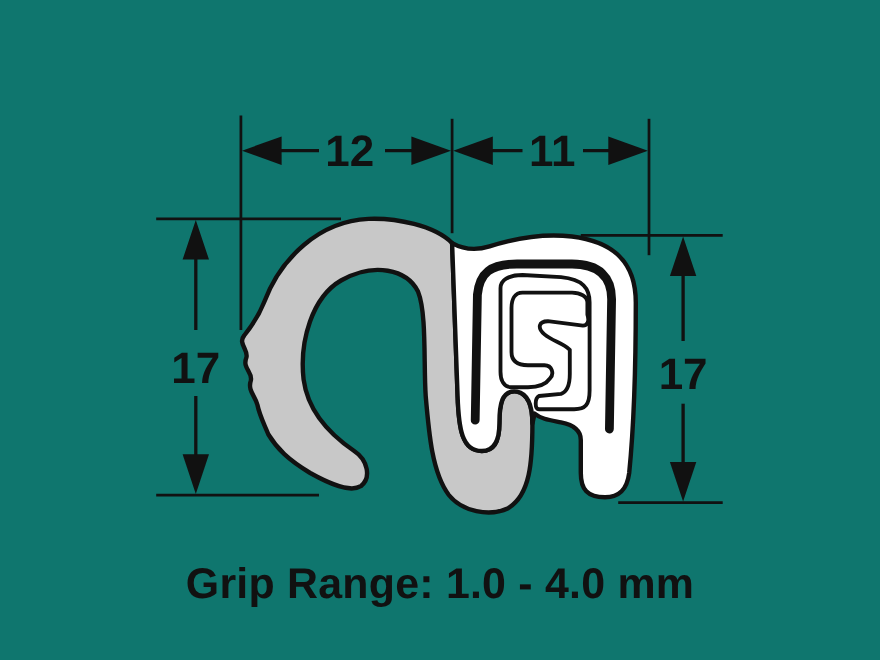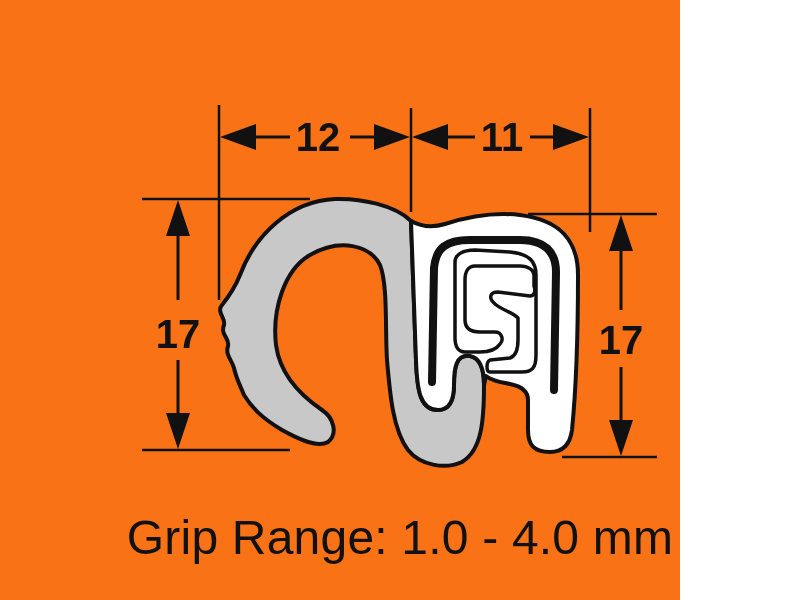--- a/index.html
+++ b/index.html
@@ -2,23 +2,23 @@
 <html><head>
   <meta charset="utf-8">
   <style>
     html, body {
       margin: 0;
       padding: 0;
       background: #ffffff;
     }
     .canvas {
       position: relative;
-      width: 680px;
+      width: 800px;
       height: 600px;
-      background: #f97316;
+      background: #0f766e;
       overflow: hidden;
     }
     svg.diagram {
       position: absolute;
       left: 0;
       top: 0;
       width: 800px;
       height: 600px;
     }
     .dim-text {
@@ -27,22 +27,22 @@
       font-size: 40px;
       fill: #111111;
     }
     .caption {
       position: absolute;
       left: 0;
       top: 510px;
       width: 800px;
       text-align: center;
       font-family: "Liberation Sans", sans-serif;
-      font-weight: normal;
-      font-size: 48px;
+      font-weight: bold;
+      font-size: 39px;
       color: #111111;
       letter-spacing: 0.2px;
     }
   </style>
 </head>
 <body>
 
 <div class="canvas">
   <svg class="diagram" viewBox="0 0 800 600">
     <defs>

